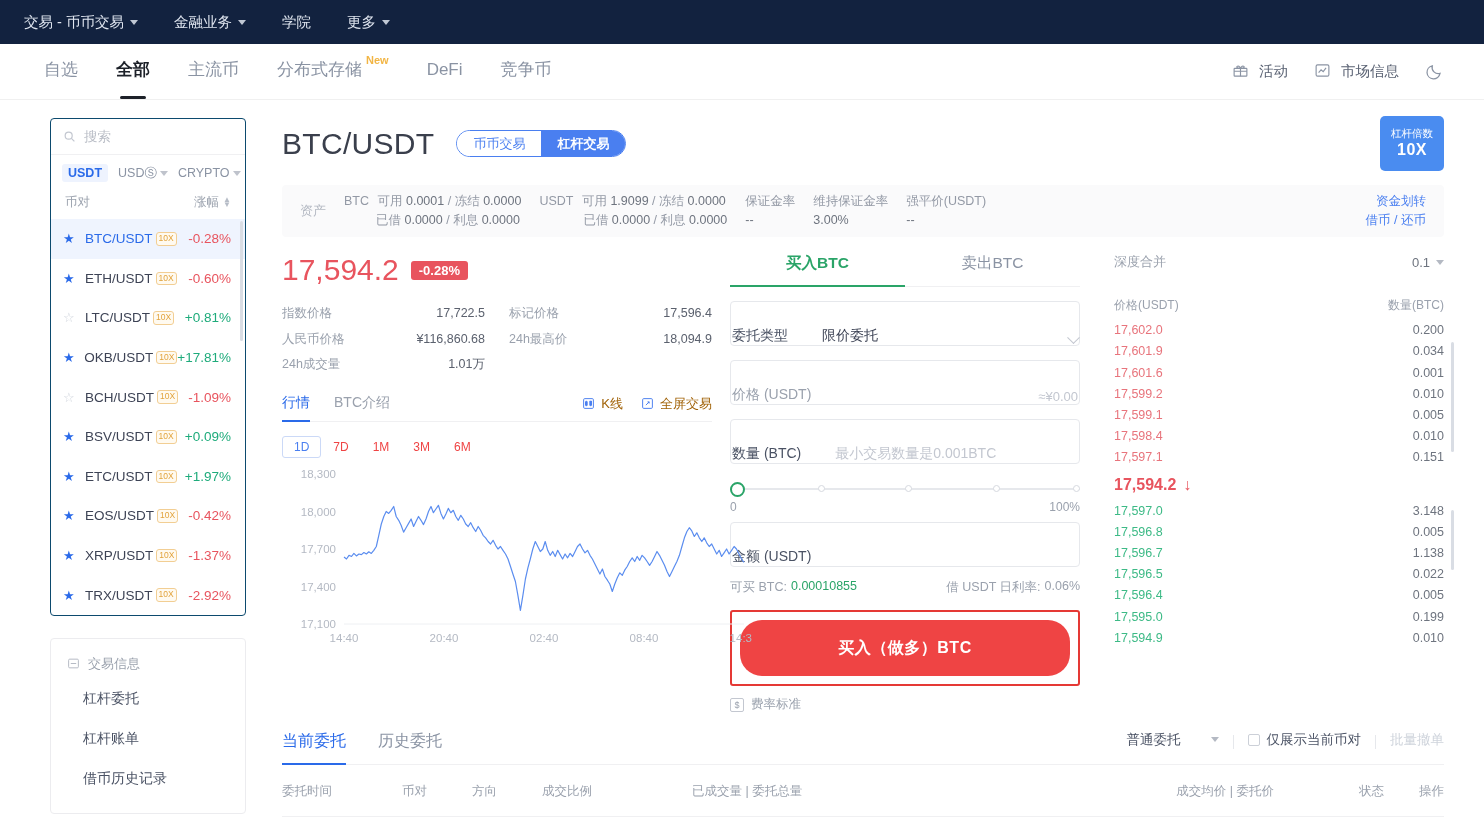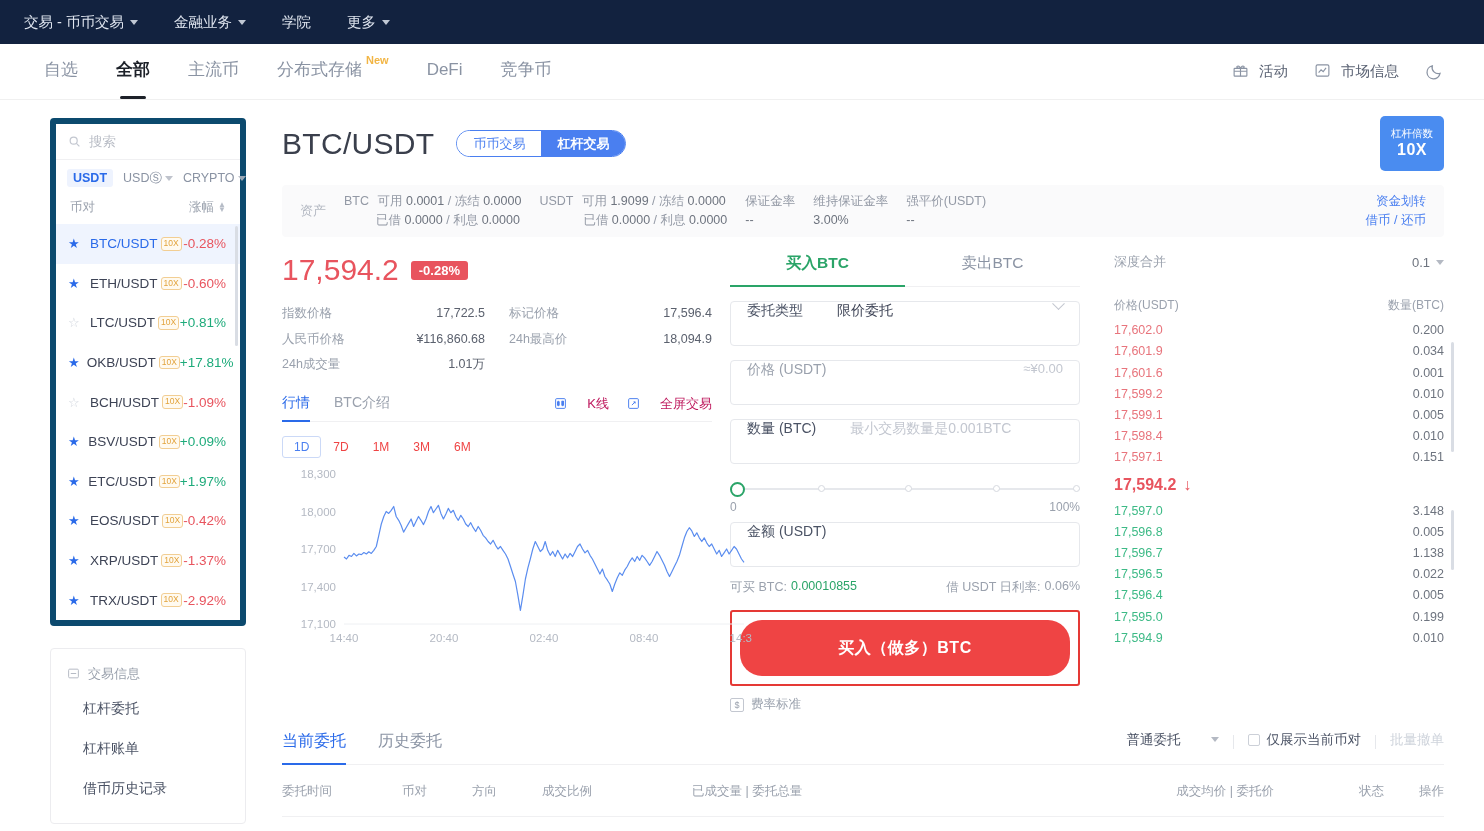--- a/index.html
+++ b/index.html
@@ -55,21 +55,21 @@
   }
   .badge-new { font-size: 11px; color: #f2b544; font-weight: 600; position: relative; top: -4px; }
   .subnav-right { margin-left: auto; display: flex; align-items: center; gap: 26px; }
   .sn-r-item { display:flex; align-items:flex-start; gap:10px; font-size:14.5px; color:#5a6273; cursor:pointer; }
 
   
   .body-wrap { display: flex; height: calc(831px - 100px); }
 
   
   .sidebar { width: 268px; flex: 0 0 268px; padding: 18px 22px 0 50px; }
-  .sb-card { border: 6px solid #0c4a6e; border-radius: 4px; background:#fff; }
+  .sb-card { border: 1px solid #0c4a6e; border-radius: 4px; background:#fff; }
   .sb-search {
     display: flex; align-items: center; gap: 8px;
     height: 36px; padding: 0 12px; border-bottom: 1px solid #f0f0f2;
     color: #b9bdc6; font-size: 13.5px;
   }
   .sb-filters {
     display: flex; align-items: center; gap: 10px;
     padding: 9px 11px; font-size: 12.5px; color: #8a93a3;
   }
   .sb-filters .f { cursor: pointer; display:flex; align-items:center; gap:3px; }
@@ -169,21 +169,21 @@
   .ch-tabs { display: flex; align-items: center; margin-top: 16px; border-bottom: 1px solid #f0f0f2; }
   .ch-tab {
     font-size: 14px; color: #9aa1ad; padding: 0 0 9px 0; margin-right: 24px;
     cursor: pointer; position: relative;
   }
   .ch-tab.active { color: #2a6ae9; }
   .ch-tab.active::after {
     content:""; position:absolute; left:0; right:0; bottom:-1px; height:2px; background:#2a6ae9;
   }
   .ch-tools { margin-left: auto; display: flex; gap: 18px; padding-bottom: 8px; }
-  .ch-tool { display:flex; align-items:center; gap:20px; font-size:13px; color:#be185d; cursor:pointer; }
+  .ch-tool { display:flex; align-items:center; gap:6px; font-size:13px; color:#a16207; cursor:pointer; }
 
   .range-row { display:flex; gap:0; margin-top: 14px; }
   .range-btn {
     font-size: 12px; color:#ef4444; padding: 3px 11px; cursor:pointer;
     border: 1px solid transparent; border-radius: 3px;
   }
   .range-btn.active { color:#4a7ff0; border-color:#cbd9f7; background:#fff; }
 
   .chart-box { margin-top: 8px; position: relative; height: 190px; }
 
@@ -192,21 +192,21 @@
   .of-tab {
     flex:1; text-align:center; font-size:15.5px; padding-bottom: 12px;
     cursor:pointer; color:#8a93a3; position:relative;
   }
   .of-tab.active { color:#2aa468; font-weight:600; }
   .of-tab.active::after {
     content:""; position:absolute; left:0; right:0; bottom:-1px; height:2.5px; background:#2aa468;
   }
   .fld {
     margin-top: 14px; border: 1px solid #e6e8ec; border-radius: 4px;
-    height: 45px; display:flex; align-items:flex-start; padding: 0 16px;
+    height: 45px; display:flex; align-items:flex-end; padding: 0 1px;
     font-size: 14px; background:#fff;
   }
   .fld-lbl { color:#4a5264; }
   .fld-val { color:#3d4355; margin-left: 34px; }
   .fld-ph { color:#c3c7d0; margin-left: 34px; }
   .fld-right { margin-left:auto; color:#c3c7d0; font-size:13px; }
   .sel-chev {
     margin-left:auto; width:9px; height:9px; border-right:1.5px solid #c3c7d0;
     border-bottom:1.5px solid #c3c7d0; transform: rotate(45deg) translate(-2px,-2px);
   }

